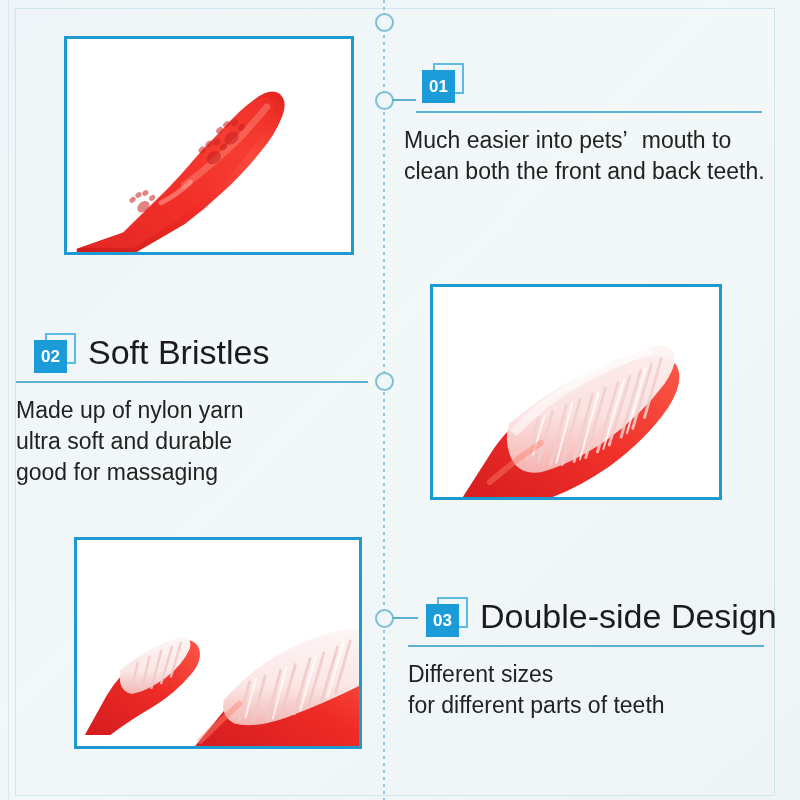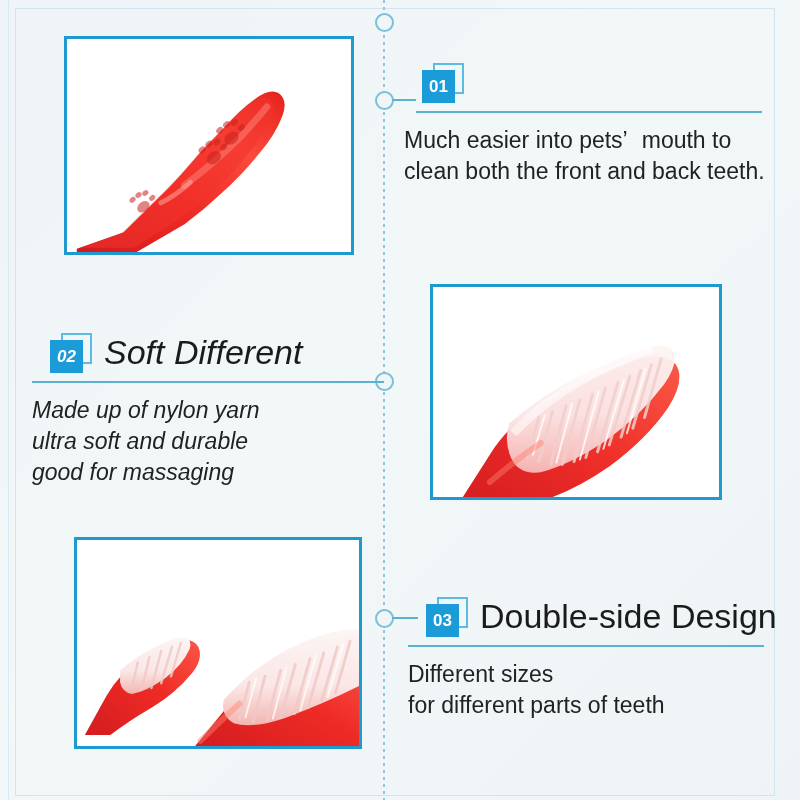--- a/index.html
+++ b/index.html
@@ -88,21 +88,21 @@
   }
   .photo-1 { left: 64px;  top: 36px;  width: 290px; height: 219px; }
   .photo-2 { left: 430px; top: 284px; width: 292px; height: 216px; }
   .photo-3 { left: 74px;  top: 537px; width: 288px; height: 212px; }
 
   .photo svg { display: block; width: 100%; height: 100%; }
 
   
   .section { position: absolute; }
   .sec-01 { left: 404px; top: 60px;  width: 392px; }
-  .sec-02 { left: 32px;  top: 330px; width: 352px; font-style: italic; }
+  .sec-02 { left: 16px;  top: 330px; width: 352px; }
   .sec-03 { left: 408px; top: 594px; width: 392px; }
 
   .head-row {
     display: flex;
     align-items: center;
     height: 46px;
     padding-left: 18px;
   }
 
   
@@ -334,21 +334,21 @@
   </div>
 
   <div class="section sec-02">
     <div class="head-row">
       <div class="badge">
         <div class="ghost"></div>
         <div class="chip">
           <span>02</span>
         </div>
       </div>
-      <div class="sec-title">Soft Different</div>
+      <div class="sec-title">Soft Bristles</div>
     </div>
     <div class="rule"></div>
     <div class="sec-body">
       <div>Made up of nylon yarn</div>
       <div>ultra soft and durable</div>
       <div>good for massaging</div>
     </div>
   </div>
 
   <div class="section sec-03">

